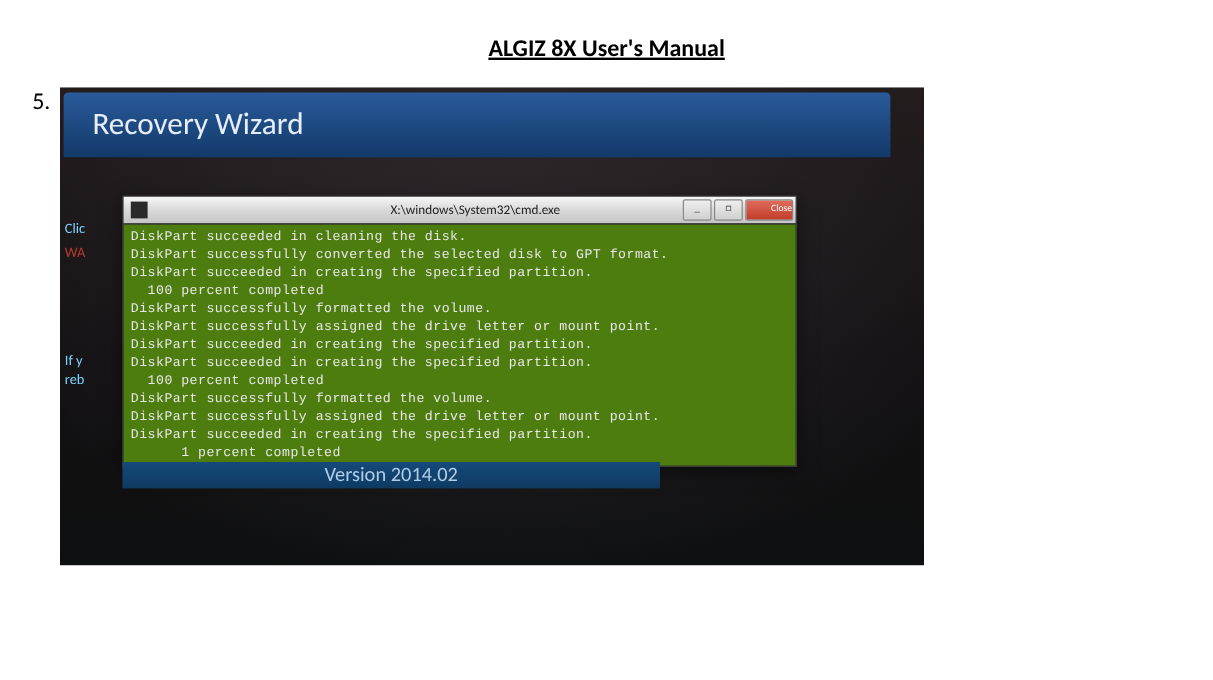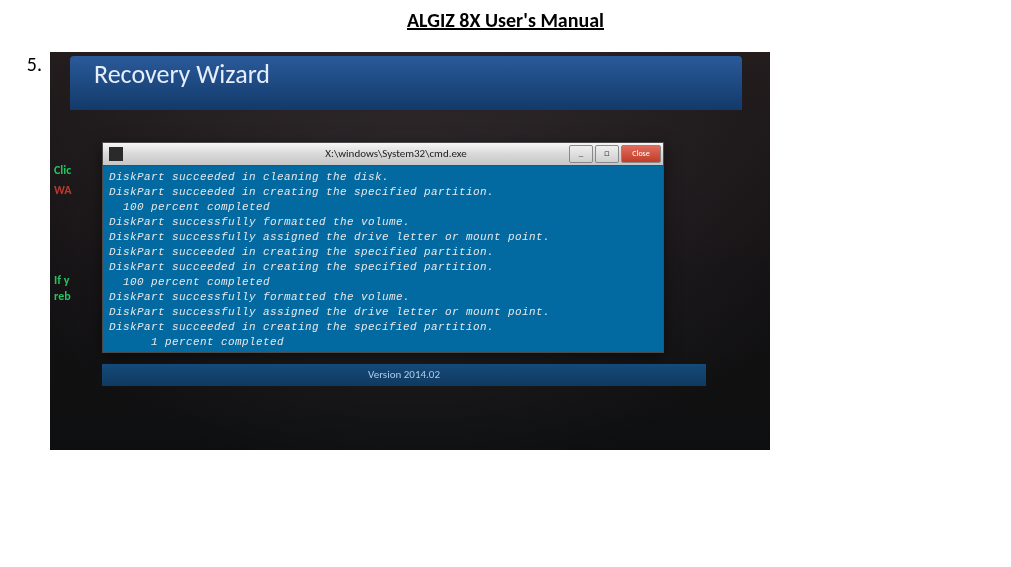--- a/index.html
+++ b/index.html
@@ -7,20 +7,21 @@
     padding: 0;
     background: #ffffff;
     font-family: Calibri, "Segoe UI", Arial, sans-serif;
     color: #000;
     width: 1011px;
   }
   .page {
     width: 1011px;
     padding: 8px 2px 20px 2px;
     box-sizing: border-box;
+    margin-top: 21px;
   }
   .doc-title {
     text-align: center;
     font-weight: 700;
     font-size: 20px;
     text-decoration: underline;
     margin: 0 0 18px 0;
   }
   .list-item {
     display: flex;
@@ -55,46 +56,46 @@
     content: "";
     position: absolute;
     inset: 0;
     background:
       radial-gradient(ellipse at 50% 45%, rgba(70,70,78,0.25), rgba(0,0,0,0.35) 80%),
       linear-gradient(180deg, #362c2e 0%, #1e1a1d 55%, #151718 100%);
   }
 
   .wizard-bar {
     position: absolute;
-    left: 20px;
+    left: 3px;
     right: 28px;
     top: 4px;
     height: 54px;
     background: linear-gradient(180deg, #2a5a9a 0%, #123a6a 100%);
     border-top-left-radius: 4px;
     border-top-right-radius: 4px;
     display: flex;
+    align-items: center;
     padding-left: 24px;
     box-sizing: border-box;
   }
   .wizard-title {
     color: #e6eefc;
     font-size: 26px;
     font-weight: 400;
   }
 
   .bg-text {
     position: absolute;
-    color: #22c55e;
+    color: #7dd3fc;
     font-size: 12px;
     left: 4px;
-    font-weight: bold;
   }
   .bg-click { top: 110px; }
-  .bg-warn  { top: 130px; color: #b83a2e; font-weight: 700; }
+  .bg-warn  { top: 130px; color: #b83a2e; font-weight: 400; }
   .bg-ify   { top: 220px; }
   .bg-reb   { top: 236px; }
 
   .cmd {
     position: absolute;
     left: 52px;
     top: 90px;
     width: 560px;
     background: #0c0c0c;
     border: 1px solid #4a4a4a;
@@ -138,47 +139,47 @@
     font-size: 9px;
     line-height: 14px;
     text-align: center;
     color: #333;
   }
   .cmd-btn.close {
     width: 38px;
     background: linear-gradient(180deg, #e06c5c, #c33b29);
     color: #fff;
     font-size: 8px;
+    text-align: right;
   }
   .cmd-body {
     padding: 4px 6px 2px 6px;
-    background: #0369a1;
-    font-style: italic;
+    background: #4d7c0f;
   }
   .cmd-line {
     font-family: "Courier New", monospace;
     font-size: 11px;
     line-height: 15px;
     color: #e8e8e8;
     white-space: pre;
     letter-spacing: 0.4px;
   }
 
   .version-bar {
     position: absolute;
     left: 52px;
-    width: 604px;
+    width: 448px;
     top: 312px;
     height: 22px;
     background: linear-gradient(180deg, #164a7a, #0f3a60);
     display: flex;
     align-items: center;
     justify-content: center;
     color: #aecde8;
-    font-size: 11px;
+    font-size: 17px;
   }
   .version-extra {
     position: absolute;
     right: 26px;
     color: #7ea9cc;
     font-size: 11px;
     letter-spacing: 1px;
   }
 </style>
 </head>
@@ -208,20 +209,21 @@
             <span class="cmd-icon"></span>
             <span class="cmd-path">X:\windows\System32\cmd.exe</span>
             <div class="cmd-btns">
               <div class="cmd-btn">_</div>
               <div class="cmd-btn">□</div>
               <div class="cmd-btn close">Close</div>
             </div>
           </div>
           <div class="cmd-body">
             <div class="cmd-line">DiskPart succeeded in cleaning the disk.</div>
+            <div class="cmd-line">DiskPart successfully converted the selected disk to GPT format.</div>
             <div class="cmd-line">DiskPart succeeded in creating the specified partition.</div>
             <div class="cmd-line">  100 percent completed</div>
             <div class="cmd-line">DiskPart successfully formatted the volume.</div>
             <div class="cmd-line">DiskPart successfully assigned the drive letter or mount point.</div>
             <div class="cmd-line">DiskPart succeeded in creating the specified partition.</div>
             <div class="cmd-line">DiskPart succeeded in creating the specified partition.</div>
             <div class="cmd-line">  100 percent completed</div>
             <div class="cmd-line">DiskPart successfully formatted the volume.</div>
             <div class="cmd-line">DiskPart successfully assigned the drive letter or mount point.</div>
             <div class="cmd-line">DiskPart succeeded in creating the specified partition.</div>

